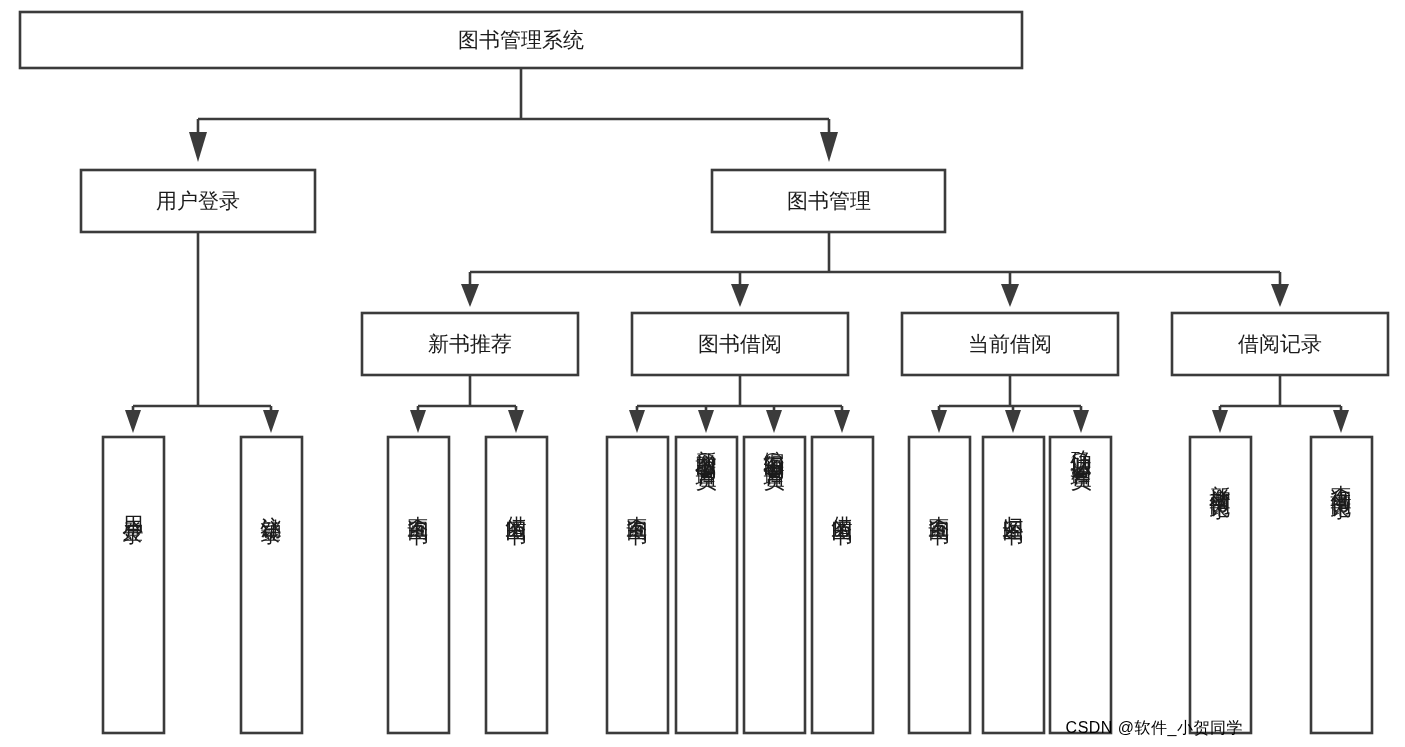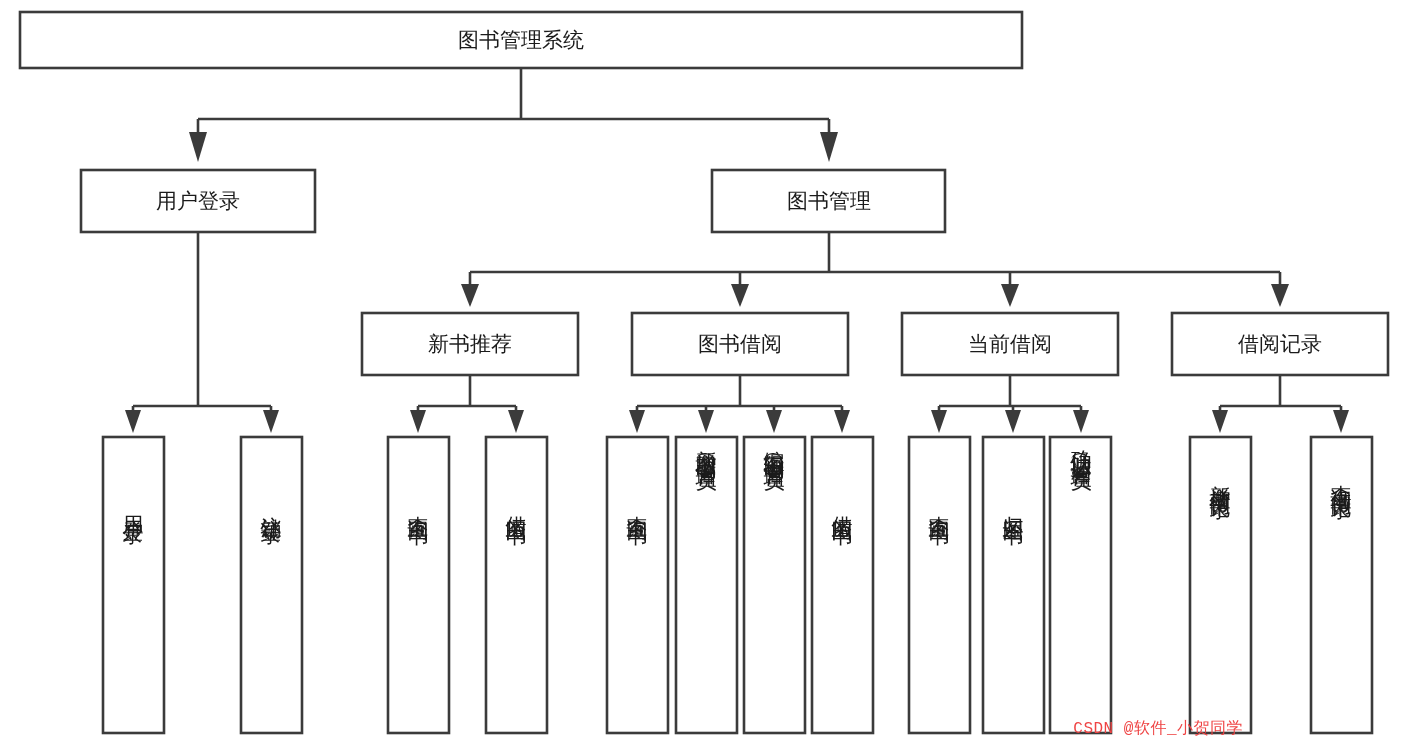--- a/index.html
+++ b/index.html
@@ -54,23 +54,23 @@
     fill: #1b1b1b;
     text-anchor: middle;
     writing-mode: vertical-rl;
     glyph-orientation-vertical: 0;
     letter-spacing: 3px;
   }
   .watermark {
     position: absolute;
     right: 14px;
     bottom: 8px;
-    font-family: Liberation Mono, monospace;
+    font-family: Liberation Sans, sans-serif;
     font-size: 16px;
-    color: #ef4444;
+    color: #000000;
     letter-spacing: 0.5px;
     white-space: nowrap;
     pointer-events: none;
   }
 </style>
 </head>
 <body>
 
 <div id="chart-root">
 

